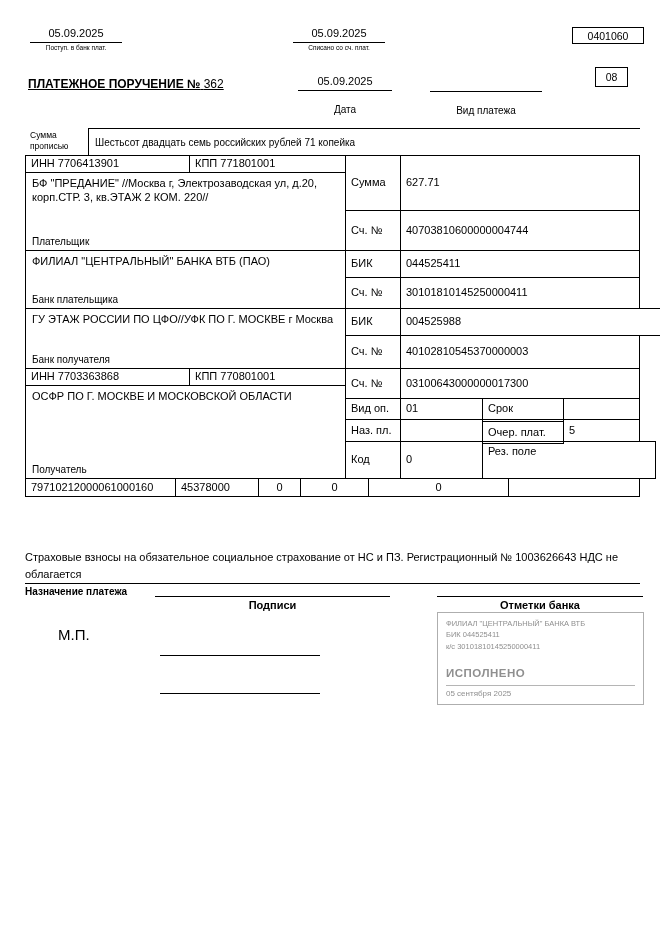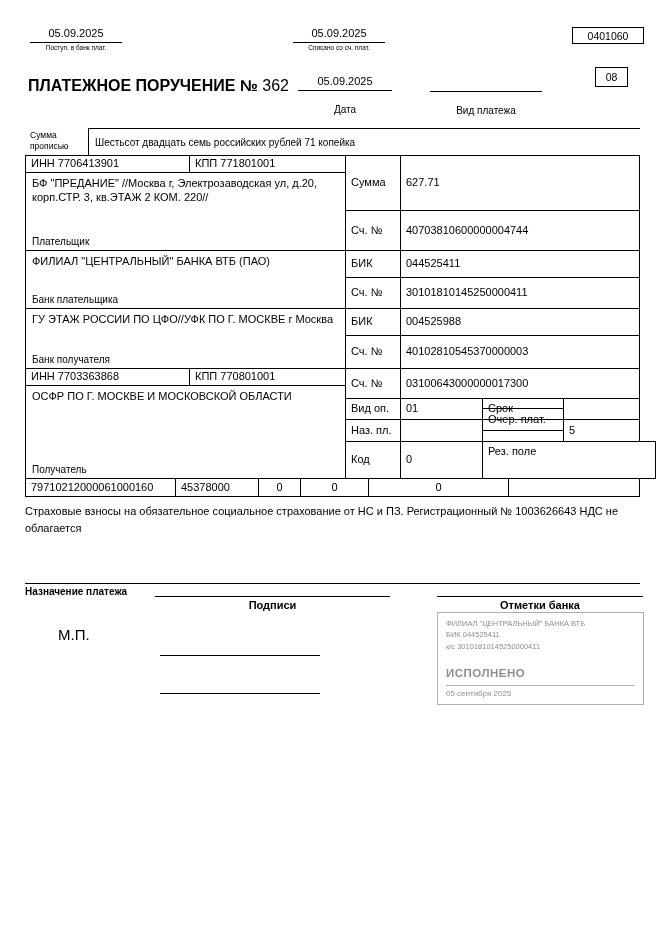--- a/index.html
+++ b/index.html
@@ -10,28 +10,28 @@
         padding:1px 5px;display:flex;align-items:center;overflow:hidden;}
   .cell.ctr{justify-content:center;text-align:center;}
   .cell.comp{display:block;padding:4px 6px;}
   .comp-label{position:absolute;left:6px;bottom:2px;font-size:10px;}
   .date-block{position:absolute;box-sizing:border-box;text-align:center;font-size:11px;}
   .date-value{border-bottom:1px solid #000;padding:0 2px 2px;min-height:13px;}
   .caption-tiny{font-size:6.5px;margin-top:1px;}
   .caption-small{font-size:10px;margin-top:13px;}
   .box{position:absolute;box-sizing:border-box;border:1px solid #000;display:flex;align-items:center;
        justify-content:center;font-size:10.5px;}
-  .title{position:absolute;font-size:16px;font-weight:bold;white-space:nowrap;}
+  .title{position:absolute;font-size:12px;font-weight:bold;white-space:nowrap;text-decoration:underline;}
   .title .num{font-weight:normal;}
   .words-label{position:absolute;font-size:8.5px;line-height:1.3;}
   .words-cell{position:absolute;box-sizing:border-box;border:1px solid #000;border-right:none;
         display:flex;align-items:center;padding:0 6px;font-size:10px;}
   .hline{position:absolute;height:0;border-top:1px solid #000;}
   .label-plain{position:absolute;font-size:15px;}
-  .purpose{position:absolute;font-size:11px;line-height:1.5;}
+  .purpose{position:absolute;font-size:11px;line-height:1.5;margin-top:46px;}
   .stamp{position:absolute;box-sizing:border-box;border:1px solid #aeaeae;color:#8f8f8f;
          font-size:7.5px;line-height:1.5;padding:5px 8px;}
   .stamp-status{font-size:11.5px;font-weight:bold;letter-spacing:.5px;margin-top:13px;}
   .stamp-divider{border-top:1px solid #b5b5b5;margin:3px 0 2px;}
   .stamp-date{font-size:8px;}
   .bold{font-weight:bold;}
 </style>
 </head>
 <body>
 
@@ -119,21 +119,21 @@
   </div>
   <div class="cell" style="left:345px;top:277px;width:56px;height:32px">
     <span>Сч. №</span>
   </div>
   <div class="cell" style="left:400px;top:277px;width:240px;height:32px">
     <span>30101810145250000411</span>
   </div>
   <div class="cell" style="left:345px;top:308px;width:56px;height:28px">
     <span>БИК</span>
   </div>
-  <div class="cell" style="left:400px;top:308px;width:240px;height:28px">
+  <div class="cell" style="left:400px;top:308px;width:261px;height:28px">
     <span>004525988</span>
   </div>
   <div class="cell" style="left:345px;top:335px;width:56px;height:34px">
     <span>Сч. №</span>
   </div>
   <div class="cell" style="left:400px;top:335px;width:240px;height:34px">
     <span>40102810545370000003</span>
   </div>
   <div class="cell" style="left:345px;top:368px;width:56px;height:31px">
     <span>Сч. №</span>
@@ -153,21 +153,21 @@
   </div>
   <div class="cell" style="left:563px;top:398px;width:77px;height:22px">
     <span></span>
   </div>
   <div class="cell" style="left:345px;top:419px;width:56px;height:23px">
     <span>Наз. пл.</span>
   </div>
   <div class="cell" style="left:400px;top:419px;width:83px;height:23px">
     <span></span>
   </div>
-  <div class="cell" style="left:482px;top:408px;width:82px;height:23px">
+  <div class="cell" style="left:482px;top:421px;width:82px;height:23px">
     <span>Очер. плат.</span>
   </div>
   <div class="cell" style="left:563px;top:419px;width:77px;height:23px">
     <span>5</span>
   </div>
   <div class="cell" style="left:345px;top:441px;width:56px;height:38px">
     <span>Код</span>
   </div>
   <div class="cell" style="left:400px;top:441px;width:83px;height:38px">
     <span>0</span>

